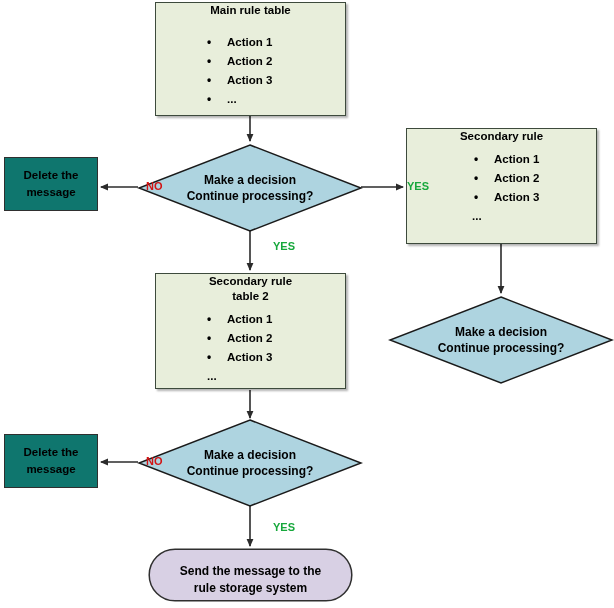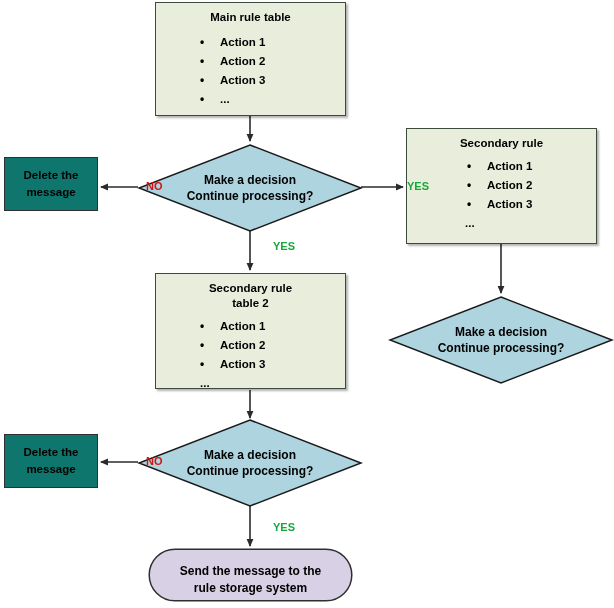--- a/index.html
+++ b/index.html
@@ -34,24 +34,23 @@
     background: #e8eedb;
     border: 1.5px solid #3d4a3c;
     box-shadow: 2px 2px 2px rgba(0,0,0,0.30);
   }
   .rule-title {
     text-align: center;
     font-weight: bold;
     font-size: 11.5px;
     color: #000000;
     line-height: 15px;
-    padding-top: 7px;
   }
   .rule-list {
-    margin: 8px;
+    margin: 15px;
     padding: 0;
     list-style: none;
   }
   .rule-list li {
     font-weight: bold;
     font-size: 11.5px;
     color: #000000;
     line-height: 19px;
     padding-left: 56px;
     position: relative;

